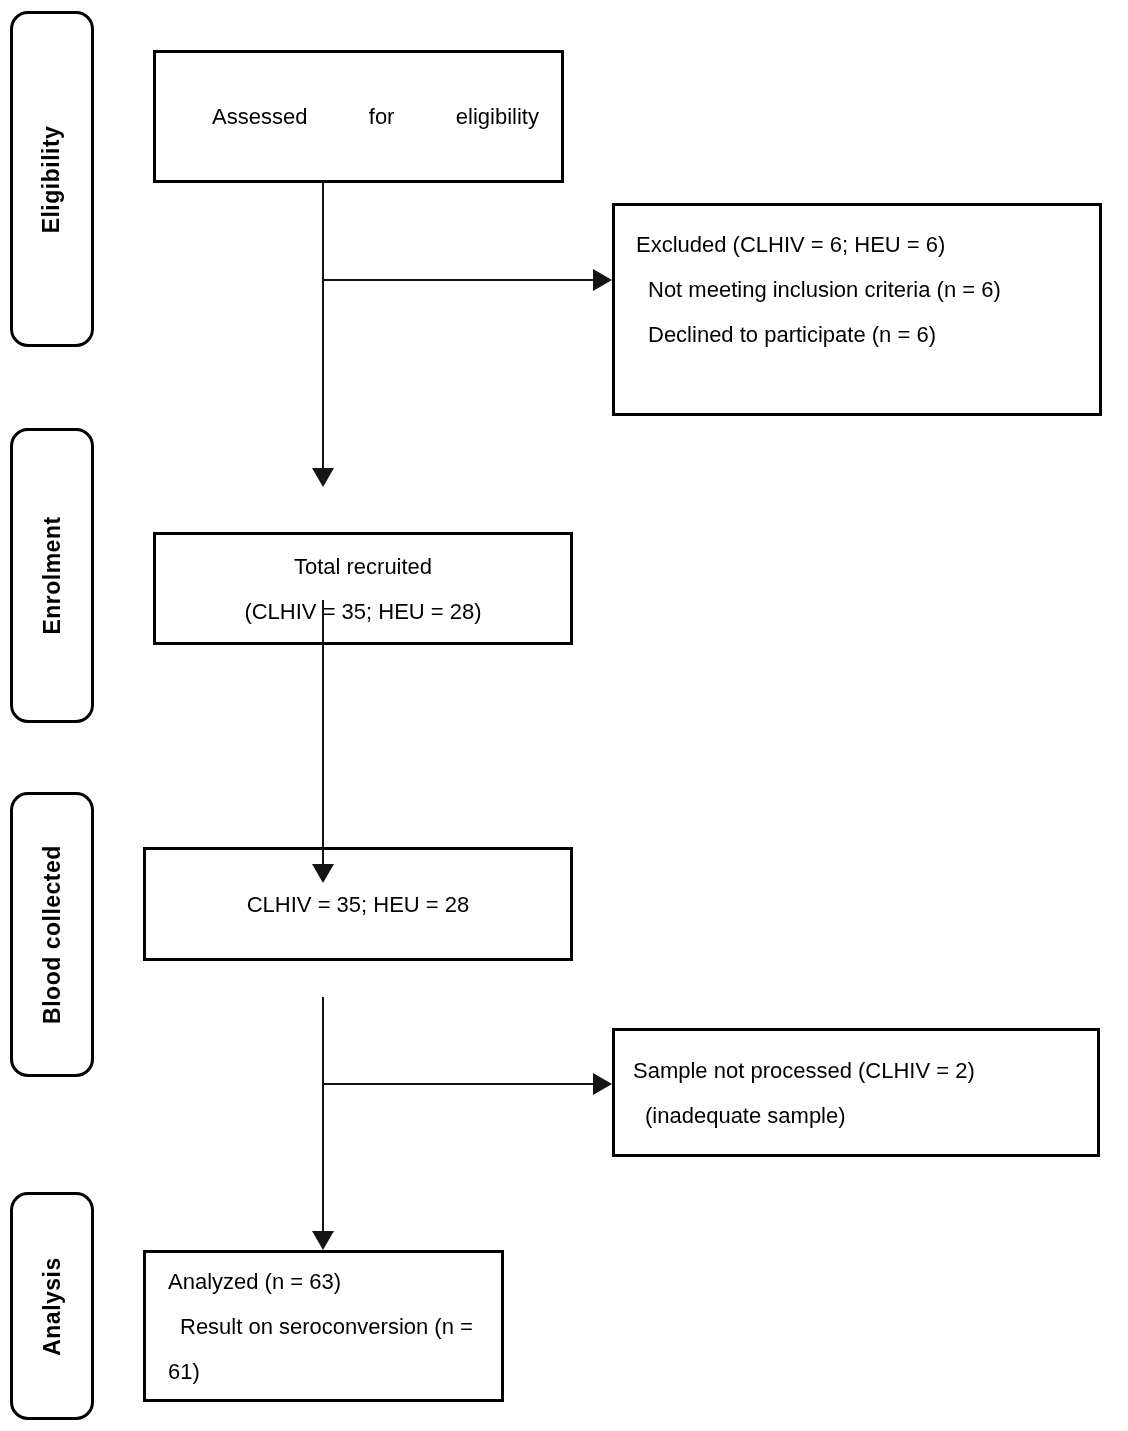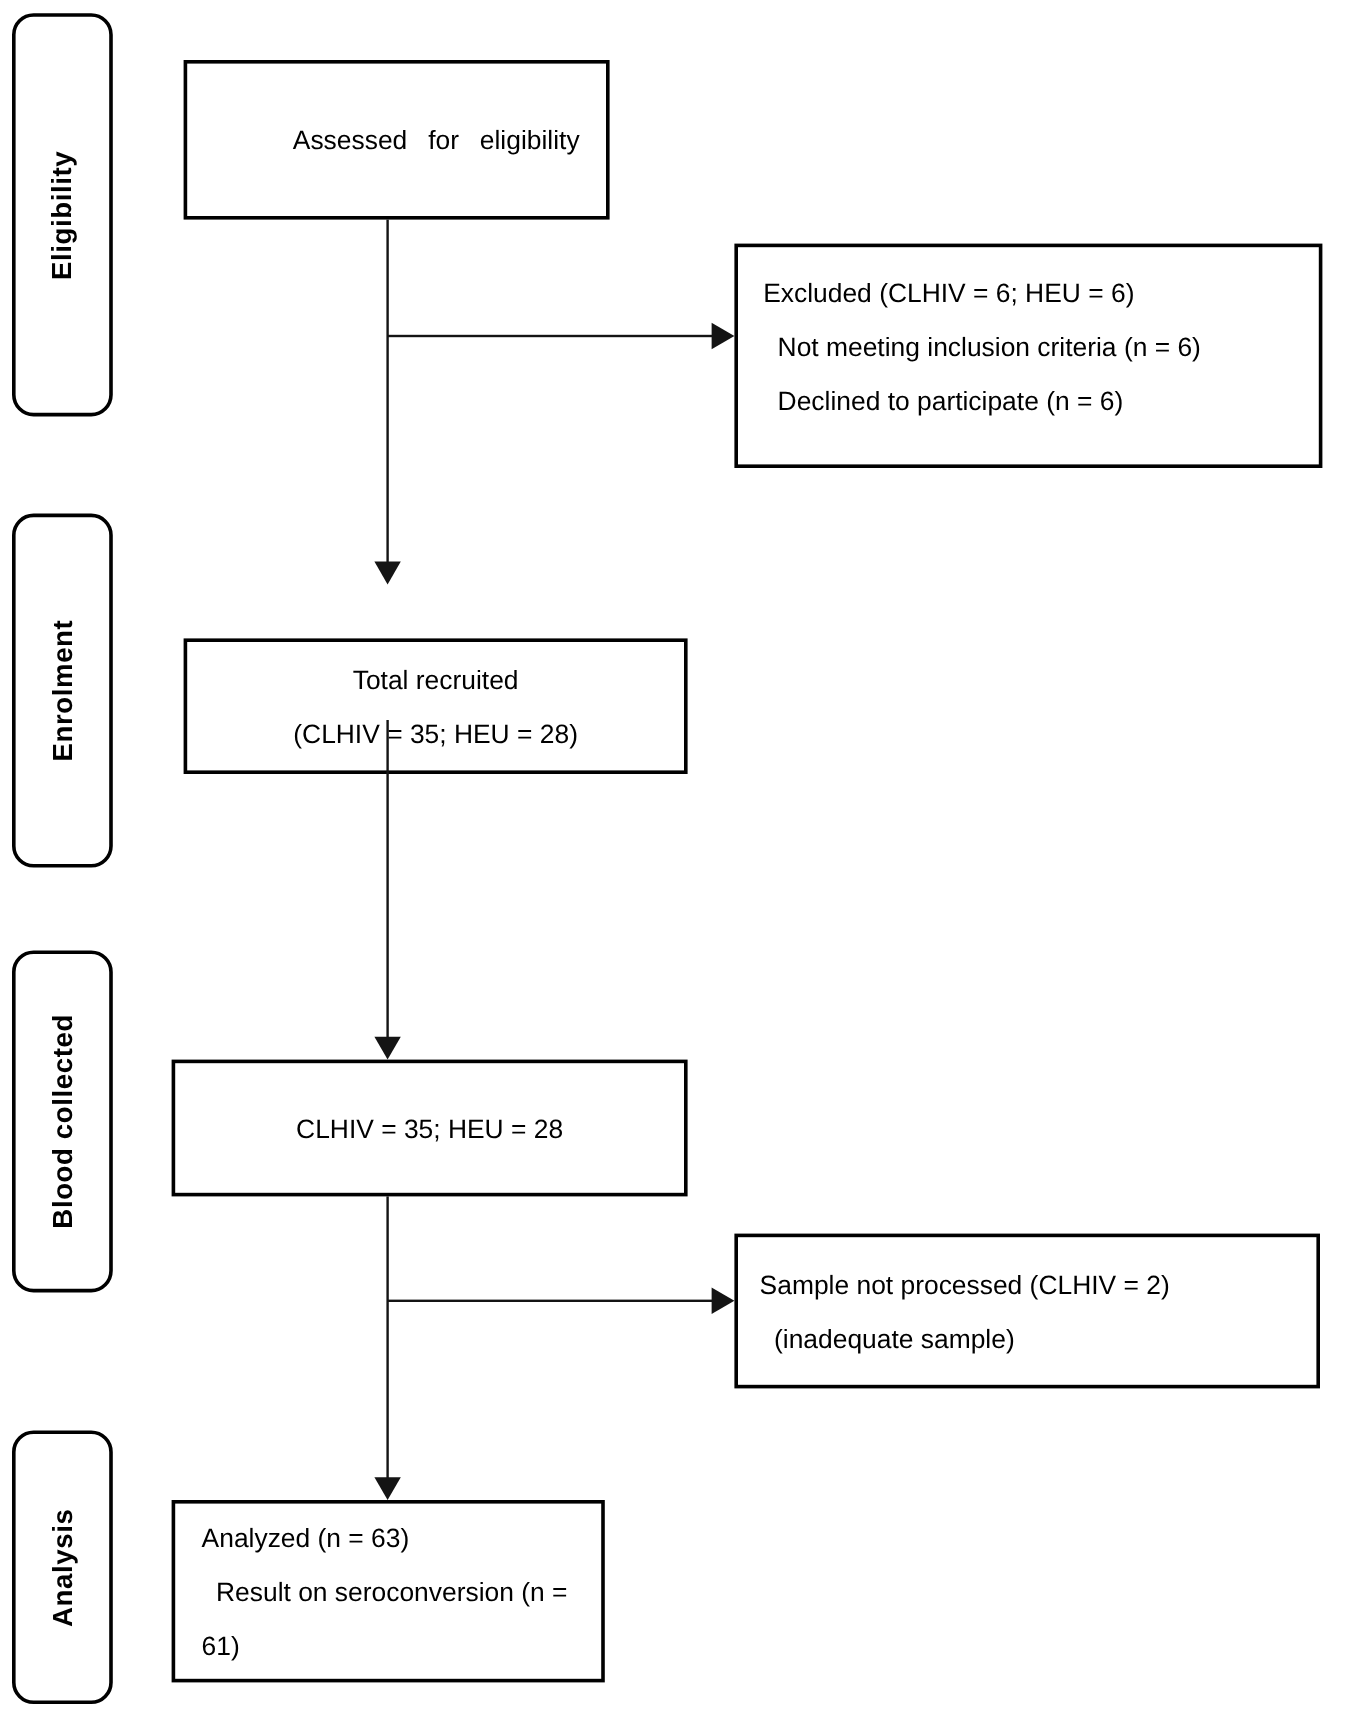--- a/index.html
+++ b/index.html
@@ -86,36 +86,36 @@
   <div class="stage" style="top:428px; height:295px;">
     <span>Enrolment</span>
   </div>
   <div class="stage" style="top:792px; height:285px;">
     <span>Blood collected</span>
   </div>
   <div class="stage" style="top:1192px; height:228px;">
     <span>Analysis</span>
   </div>
 
-  <div class="fbox leftish" style="left:153px; top:50px; width:355px; height:133px; padding:0 22px 0 88px;">
+  <div class="fbox leftish" style="left:153px; top:50px; width:411px; height:133px; padding:0 22px 0 56px;">
     <div class="justify-line">Assessed for eligibility</div>
   </div>
 
-  <div class="fbox topstart" style="left:612px; top:203px; width:490px; height:187px; padding:16px 14px 0 21px;">
+  <div class="fbox topstart" style="left:612px; top:203px; width:490px; height:213px; padding:16px 14px 0 21px;">
     <div>Excluded (CLHIV = 6; HEU = 6)</div>
     <div class="indent">Not meeting inclusion criteria (n = 6)</div>
     <div class="indent">Declined to participate (n = 6)</div>
   </div>
 
   <div class="fbox center" style="left:153px; top:487px; width:420px; height:113px;margin-top:45px;">
     <div>Total recruited</div>
     <div>(CLHIV = 35; HEU = 28)</div>
   </div>
 
-  <div class="fbox center" style="left:143px; top:883px; width:430px; height:114px;">
+  <div class="fbox center" style="left:143px; top:847px; width:430px; height:114px;">
     <div>CLHIV = 35; HEU = 28</div>
   </div>
 
   <div class="fbox leftish" style="left:612px; top:1028px; width:488px; height:129px; padding:0 14px 0 18px;">
     <div>Sample not processed (CLHIV = 2)</div>
     <div class="indent">(inadequate sample)</div>
   </div>
 
   <div class="fbox leftish" style="left:143px; top:1250px; width:361px; height:152px; padding:0 10px 0 22px;">
     <div>Analyzed (n = 63)</div>

